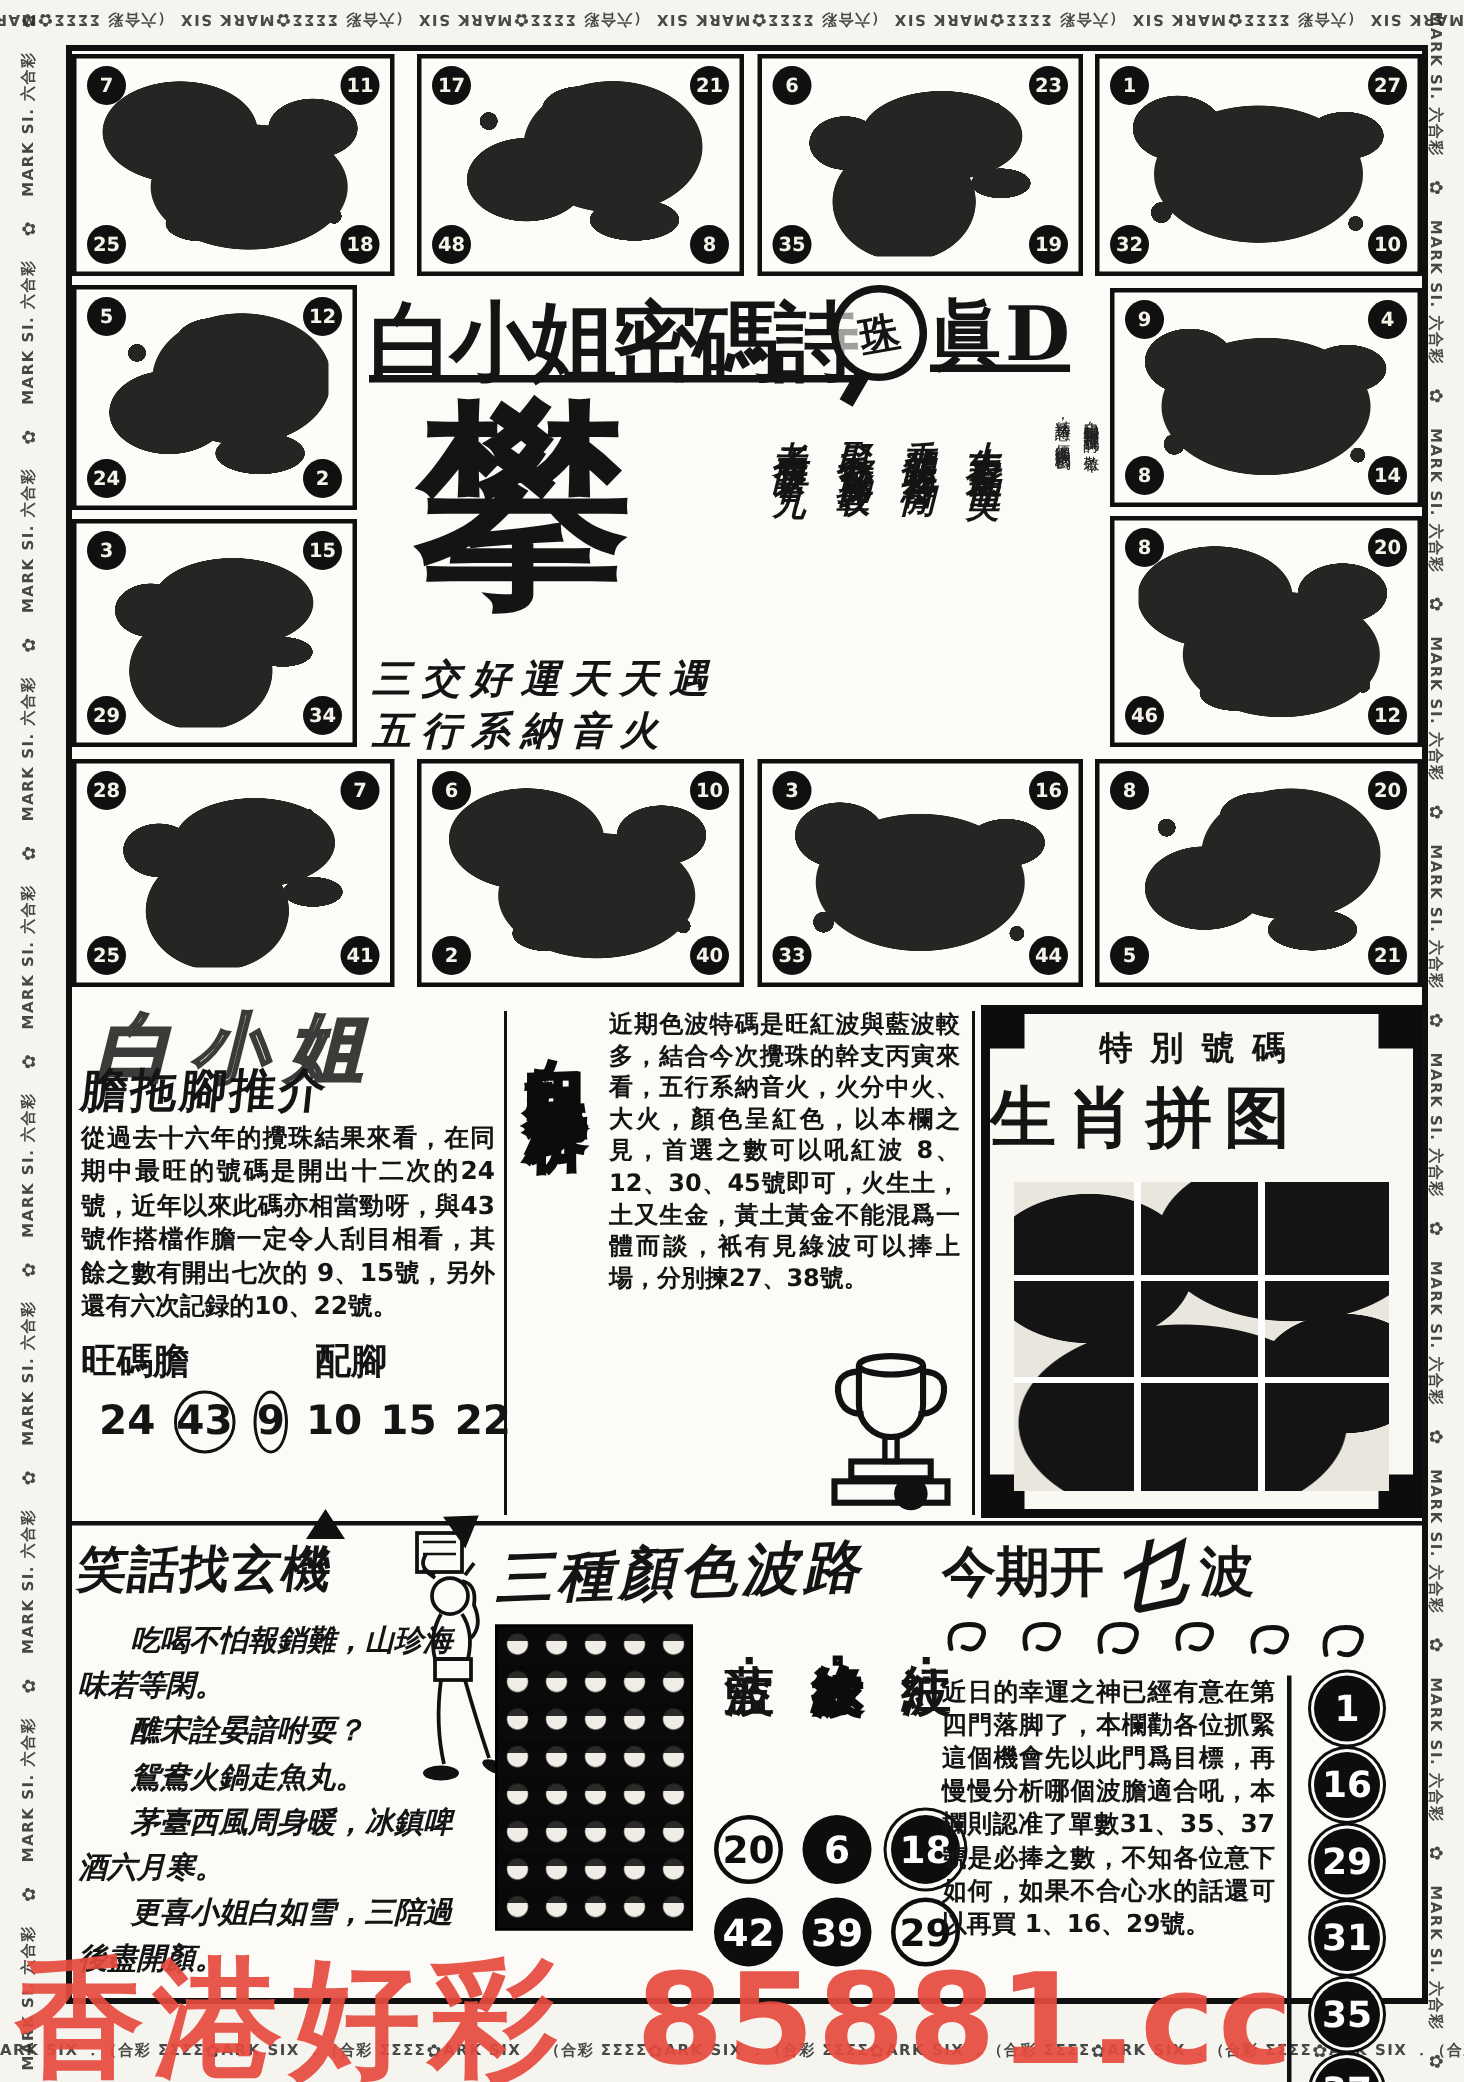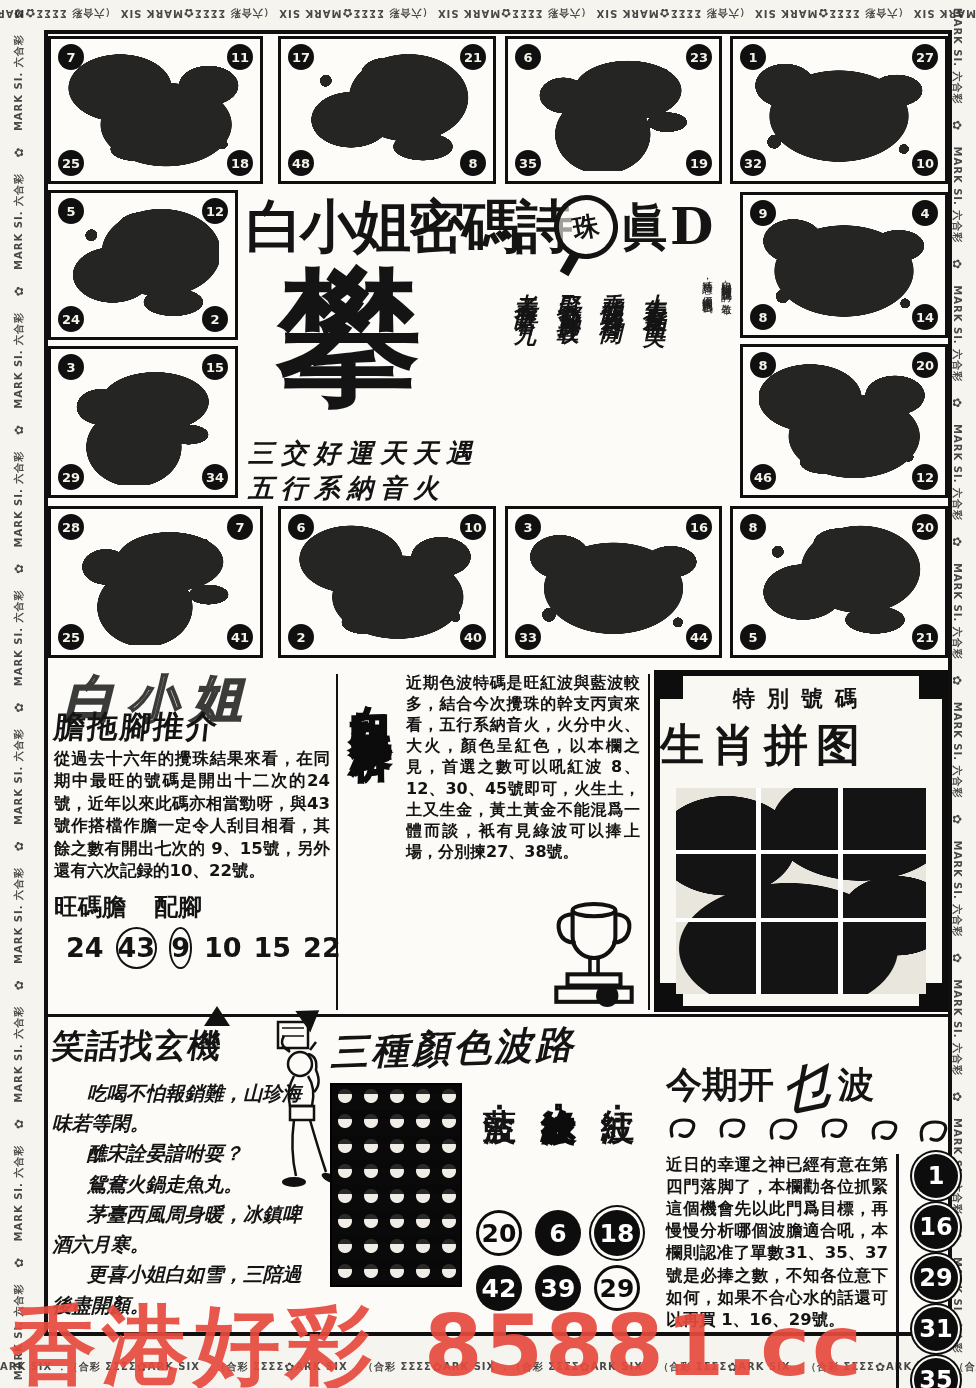--- a/index.html
+++ b/index.html
@@ -47,21 +47,21 @@
     radial-gradient(circle 5px at 78% 20%, #151515 0 99%, transparent 100%);}
   .art-d{background-image:
     radial-gradient(ellipse 70px 46px at 50% 55%, #151515 0 99%, transparent 100%),
     radial-gradient(ellipse 30px 22px at 20% 30%, #151515 0 99%, transparent 100%),
     radial-gradient(ellipse 26px 16px at 82% 34%, #151515 0 99%, transparent 100%),
     radial-gradient(circle 7px at 14% 76%, #151515 0 99%, transparent 100%),
     radial-gradient(circle 5px at 86% 82%, #151515 0 99%, transparent 100%);}
 
   
   .mast{position:absolute;left:198px;top:156px;width:488px;height:312px;}
-  .mast-title{display:flex;align-items:center;height:74px;}
+  .mast-title{display:flex;align-items:flex-start;height:74px;text-decoration:underline;}
   .mast-title .t{font-family:"DejaVu Serif",serif;font-size:57px;font-weight:900;letter-spacing:-3px;white-space:nowrap;}
   .stamp{position:relative;width:54px;height:54px;border:5px solid #131313;border-radius:50%;
          display:flex;align-items:center;justify-content:center;font-size:26px;font-weight:900;
          transform:rotate(-10deg);margin:0 0 0 -16px;background:rgba(252,251,247,.6);z-index:2;}
   .stamp::after{content:'';position:absolute;width:10px;height:24px;background:#131313;bottom:-18px;left:0px;transform:rotate(40deg);}
   .stamp-suffix{font-family:"DejaVu Serif",serif;font-size:50px;font-weight:900;margin-left:2px;}
   .bigchar{position:absolute;left:30px;top:72px;font-family:"DejaVu Serif",serif;font-size:146px;font-weight:900;line-height:1;}
   .couplet{position:absolute;left:2px;top:246px;font-family:"DejaVu Serif",serif;font-style:italic;
            font-size:26px;font-weight:700;letter-spacing:7px;line-height:1.35;white-space:nowrap;}
   .poemcols{position:absolute;right:64px;top:86px;height:214px;display:flex;flex-direction:row-reverse;gap:13px;}
@@ -73,21 +73,21 @@
   
   .vsep{position:absolute;width:2px;background:#111;}
   .hrule{position:absolute;left:0;top:980px;width:900px;height:3px;background:#111;}
 
   .tips{position:absolute;left:6px;top:640px;width:276px;height:336px;}
   .tips-head{position:relative;height:74px;}
   .tips-ghost{position:absolute;left:14px;top:-8px;font-family:"DejaVu Serif",serif;font-size:50px;font-weight:900;
               color:transparent;-webkit-text-stroke:2px #1a1a1a;transform:skewX(-14deg);letter-spacing:14px;opacity:.85;}
   .tips-title{position:absolute;left:0;bottom:0;font-size:31px;font-weight:900;transform:skewX(-6deg);letter-spacing:2px;}
   .tips-body{font-size:16.5px;line-height:1.36;text-align:justify;font-weight:600;}
-  .tips-labels{display:flex;gap:28px;font-size:24px;font-weight:900;margin-top:8px;}
+  .tips-labels{display:flex;gap:84px;font-size:24px;font-weight:900;margin-top:8px;}
   .tips-nums{display:flex;gap:12px;align-items:center;font-size:27px;font-weight:700;margin-top:4px;padding-left:12px;}
   .ringnum{border:2.5px solid #111;border-radius:50%;width:42px;height:38px;display:flex;align-items:center;justify-content:center;}
   .tri{position:absolute;width:0;height:0;border-left:13px solid transparent;border-right:13px solid transparent;
        border-bottom:20px solid #111;}
 
   .wave{position:absolute;left:296px;top:638px;width:298px;height:340px;}
   .wave-title{position:absolute;left:0;top:2px;writing-mode:vertical-rl;font-size:41px;font-weight:900;
               color:#fff;-webkit-text-stroke:2.2px #0c0c0c;letter-spacing:7px;transform:skewY(-2deg);
               font-family:"DejaVu Serif",serif;}
   .wave-body{margin-left:62px;width:234px;font-size:16px;line-height:1.32;text-align:justify;font-weight:600;}
@@ -128,21 +128,21 @@
   .cp-col{display:flex;flex-direction:column;align-items:center;}
   .cp-label{writing-mode:vertical-rl;font-size:33px;font-weight:900;letter-spacing:2px;height:118px;
             font-family:"DejaVu Serif",serif;}
   .cp-label.outline{color:#fff;-webkit-text-stroke:2px #0c0c0c;}
   .nball{width:46px;height:46px;border-radius:50%;display:flex;align-items:center;justify-content:center;
          font-size:25px;font-weight:800;margin-top:9px;box-sizing:border-box;}
   .nball.solid{background:#0d0d0d;color:#fff;}
   .nball.ring{border:3px solid #0d0d0d;color:#0d0d0d;}
   .nball.ringsolid{background:#0d0d0d;color:#fff;box-shadow:0 0 0 3px #fcfbf7,0 0 0 5px #0d0d0d;}
 
-  .today{position:absolute;left:618px;top:990px;width:298px;height:308px;margin-top:37px;}
+  .today{position:absolute;left:580px;top:990px;width:298px;height:308px;}
   .tp-title{display:flex;align-items:flex-end;gap:8px;font-size:36px;font-weight:900;white-space:nowrap;}
   .tp-script{font-family:"DejaVu Serif",serif;font-size:48px;font-weight:900;font-style:italic;
              transform:rotate(-12deg) skewX(-10deg);line-height:.9;}
   .tp-swirls{margin-top:2px;}
   .tp-main{display:flex;margin-top:6px;}
   .tp-body{flex:1;font-size:16.5px;line-height:1.34;font-weight:700;text-align:justify;padding-right:8px;}
   .tp-balls{width:56px;border-left:3px solid #111;padding-left:9px;display:flex;flex-direction:column;
             gap:7px;align-items:center;}
   .ball{width:44px;height:44px;border-radius:50%;background:#0d0d0d;color:#fff;display:flex;
         align-items:center;justify-content:center;font-size:24px;font-weight:800;box-shadow:0 0 0 2px #fcfbf7,0 0 0 4px #0d0d0d;}

